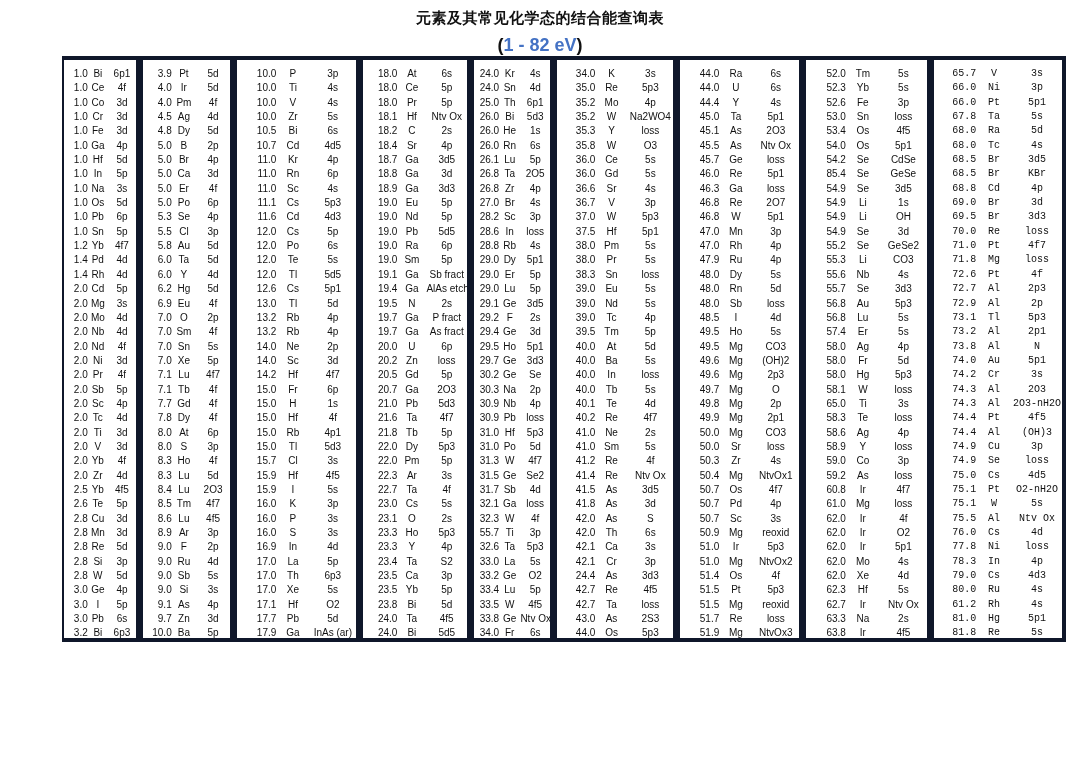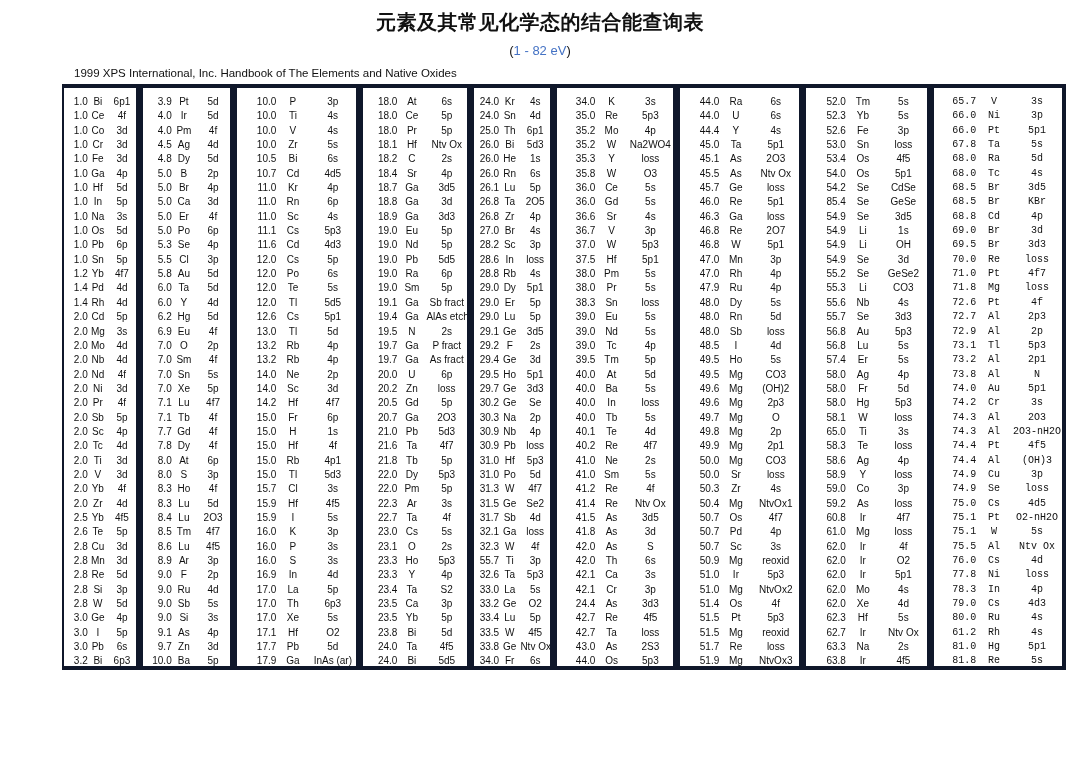--- a/index.html
+++ b/index.html
@@ -1,36 +1,35 @@
 <!DOCTYPE html>
 <html><head>
 <meta charset="utf-8">
 <style>
   html,body{margin:0;padding:0;background:#ffffff;}
   body{width:1080px;height:763px;font-family:"Liberation Sans","DejaVu Sans",sans-serif;color:#111;}
   .page{position:relative;width:1080px;height:763px;overflow:hidden;}
-  .title{text-align:center;font-weight:bold;font-size:20px;padding-top:9px;letter-spacing:.5px;}
-  .subtitle{text-align:center;font-weight:normal;font-size:13px;margin-top:7px;}
+  .title{text-align:center;font-weight:bold;font-size:15px;padding-top:9px;letter-spacing:.5px;}
+  .subtitle{text-align:center;font-weight:bold;font-size:18px;margin-top:7px;}
   .subtitle .range{color:#4472c4;}
   .source{font-size:11.5px;margin:9px 0 5px 74px;color:#111;}
   .betable{display:flex;margin-left:62px;width:1012px;height:586px;align-items:stretch;}
   .col{box-sizing:border-box;border:4px solid #0f172a;margin-left:-1px;padding-top:7px;overflow:hidden;}
   .col:first-child{margin-left:0;border-left-width:2px;}
   .row{display:flex;line-height:14.35px;font-size:10px;white-space:nowrap;}
   .val{width:33%;text-align:right;}
   .el{width:28%;text-align:center;}
   .orb{width:39%;text-align:center;}
 </style>
 </head>
 <body>
 
 <div class="page">
   <div class="title">元素及其常见化学态的结合能查询表</div>
   <div class="subtitle"><span>(</span><span class="range">1 - 82 eV</span><span>)</span></div>
-  <div class="source">1999 XPS International, Inc. Handbook of The Elements and Native Oxides</div>
   <div class="betable">
       <div class="col" style="width: 7.71%;">
         <div class="row">
           <span class="val">1.0</span>
           <span class="el">Bi</span>
           <span class="orb">6p1</span>
         </div>
         <div class="row">
           <span class="val">1.0</span>
           <span class="el">Ce</span>

